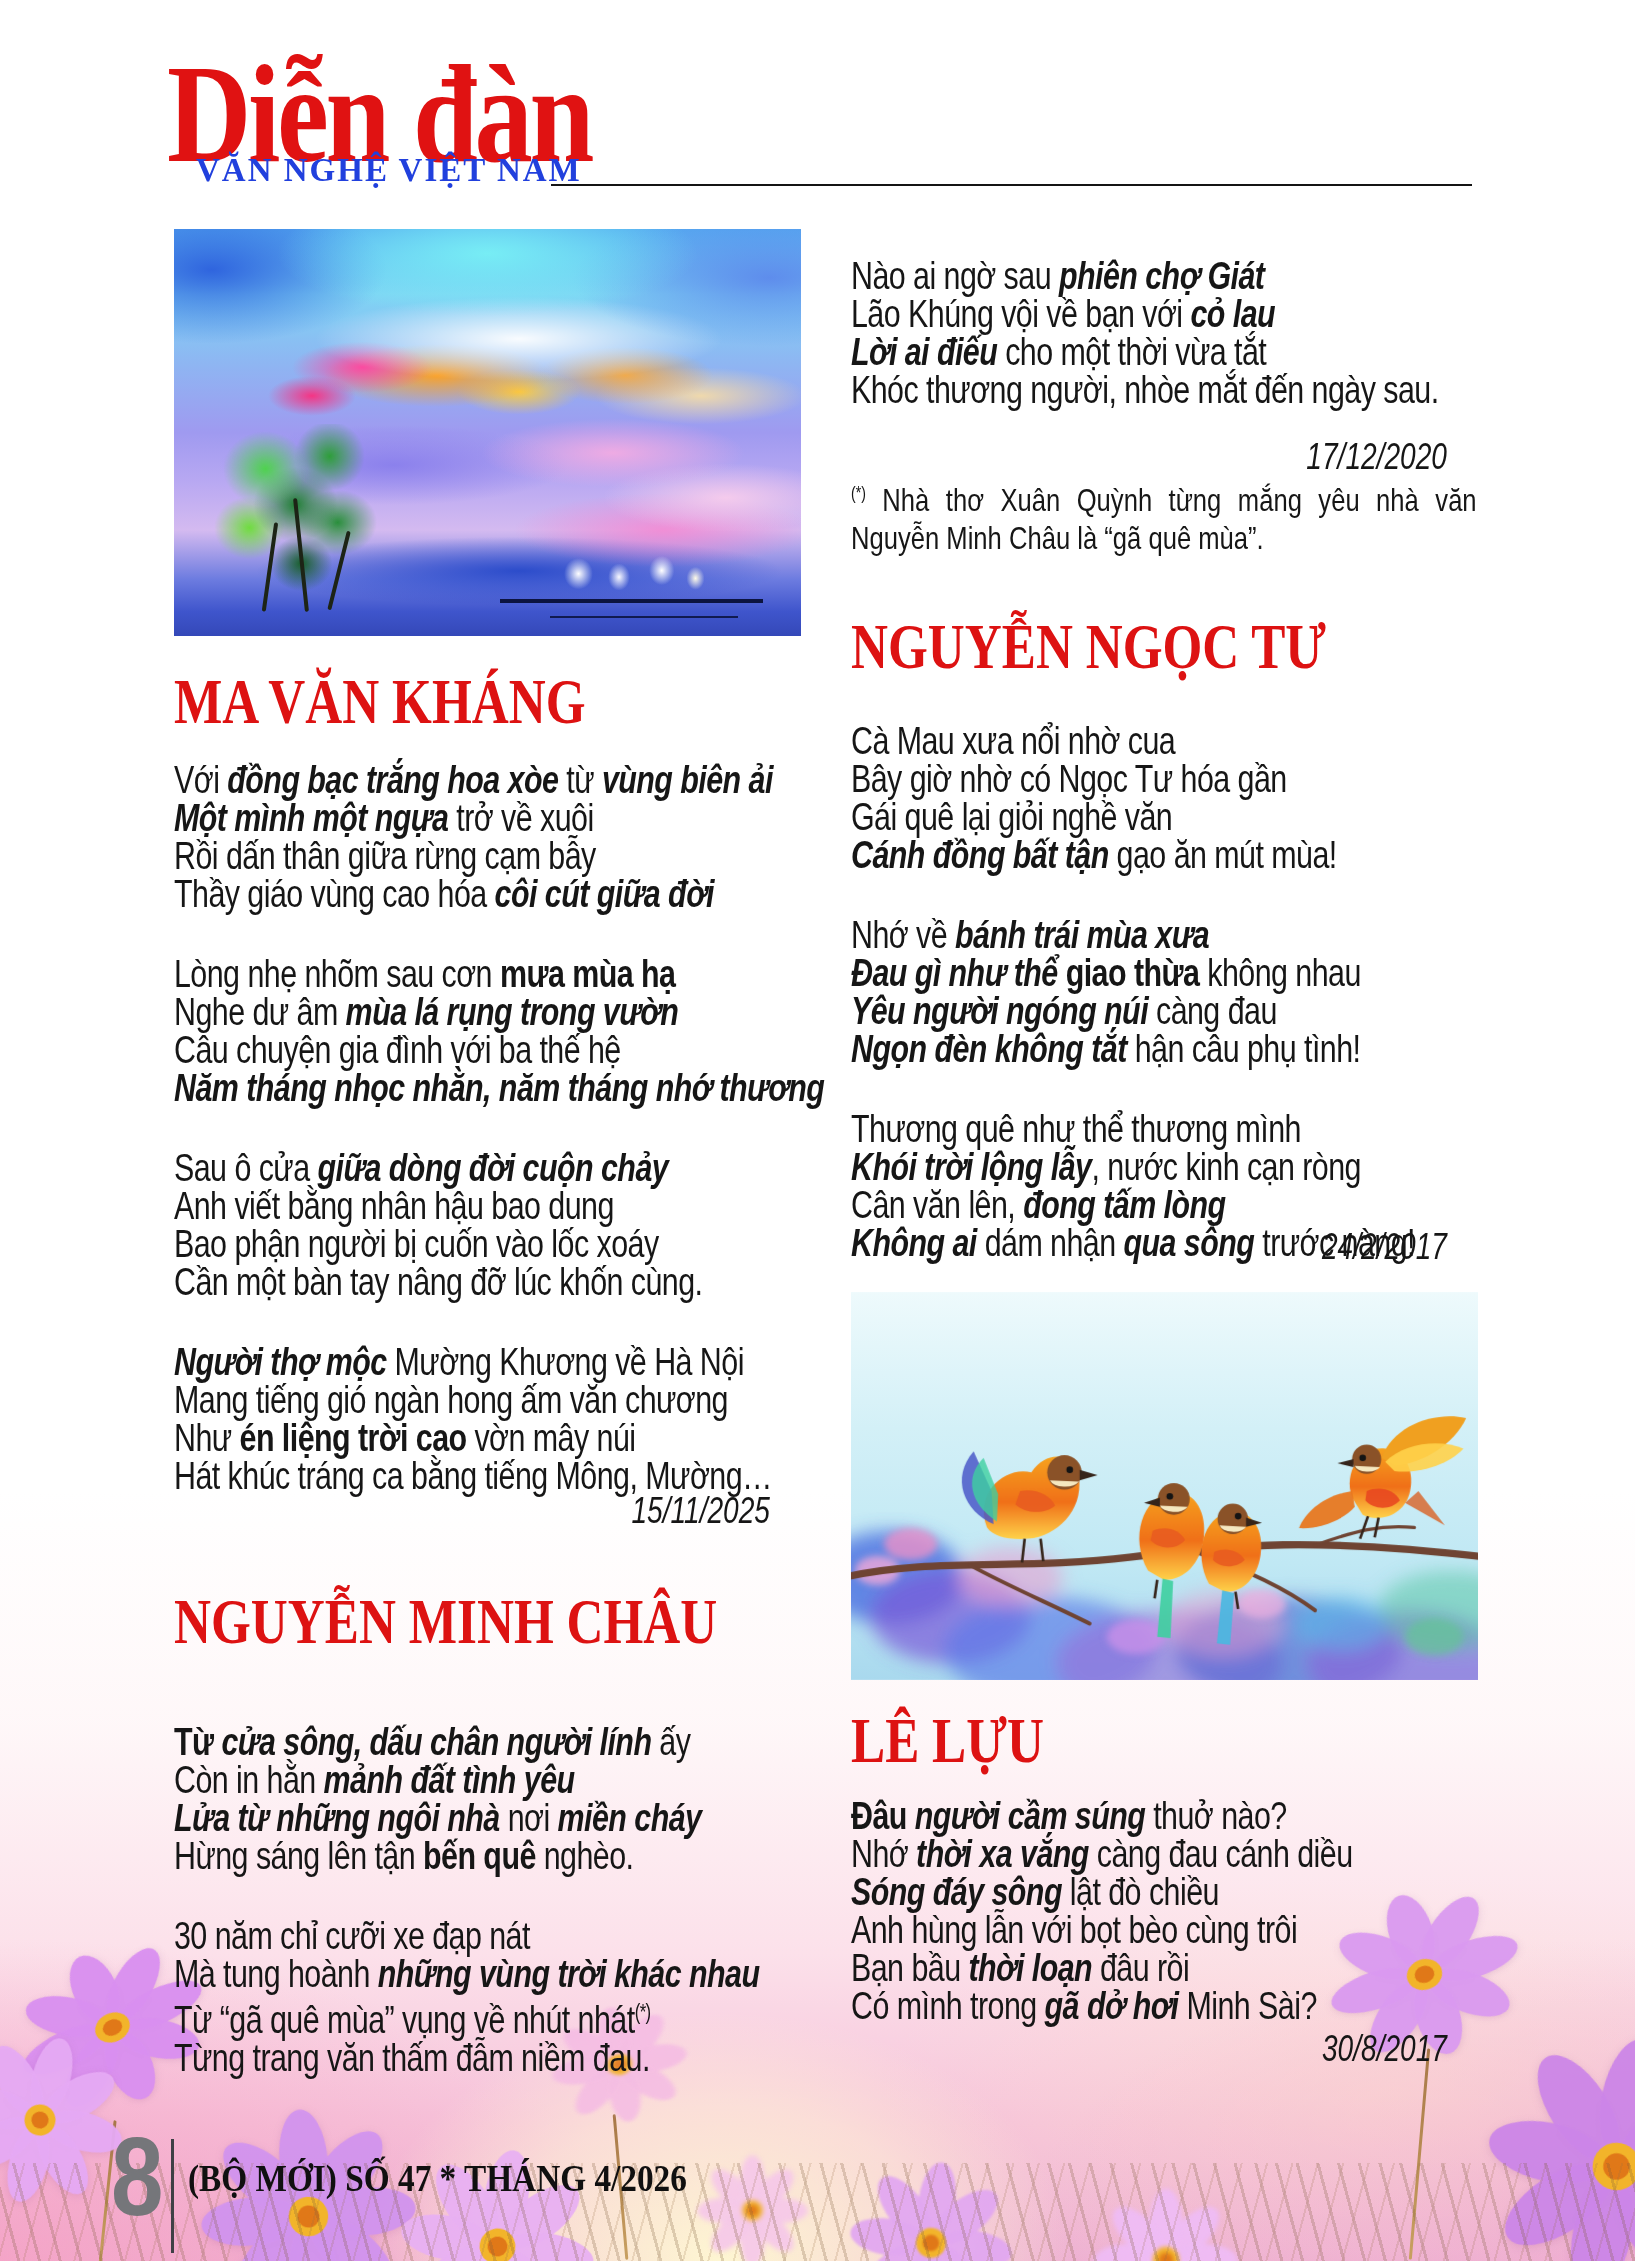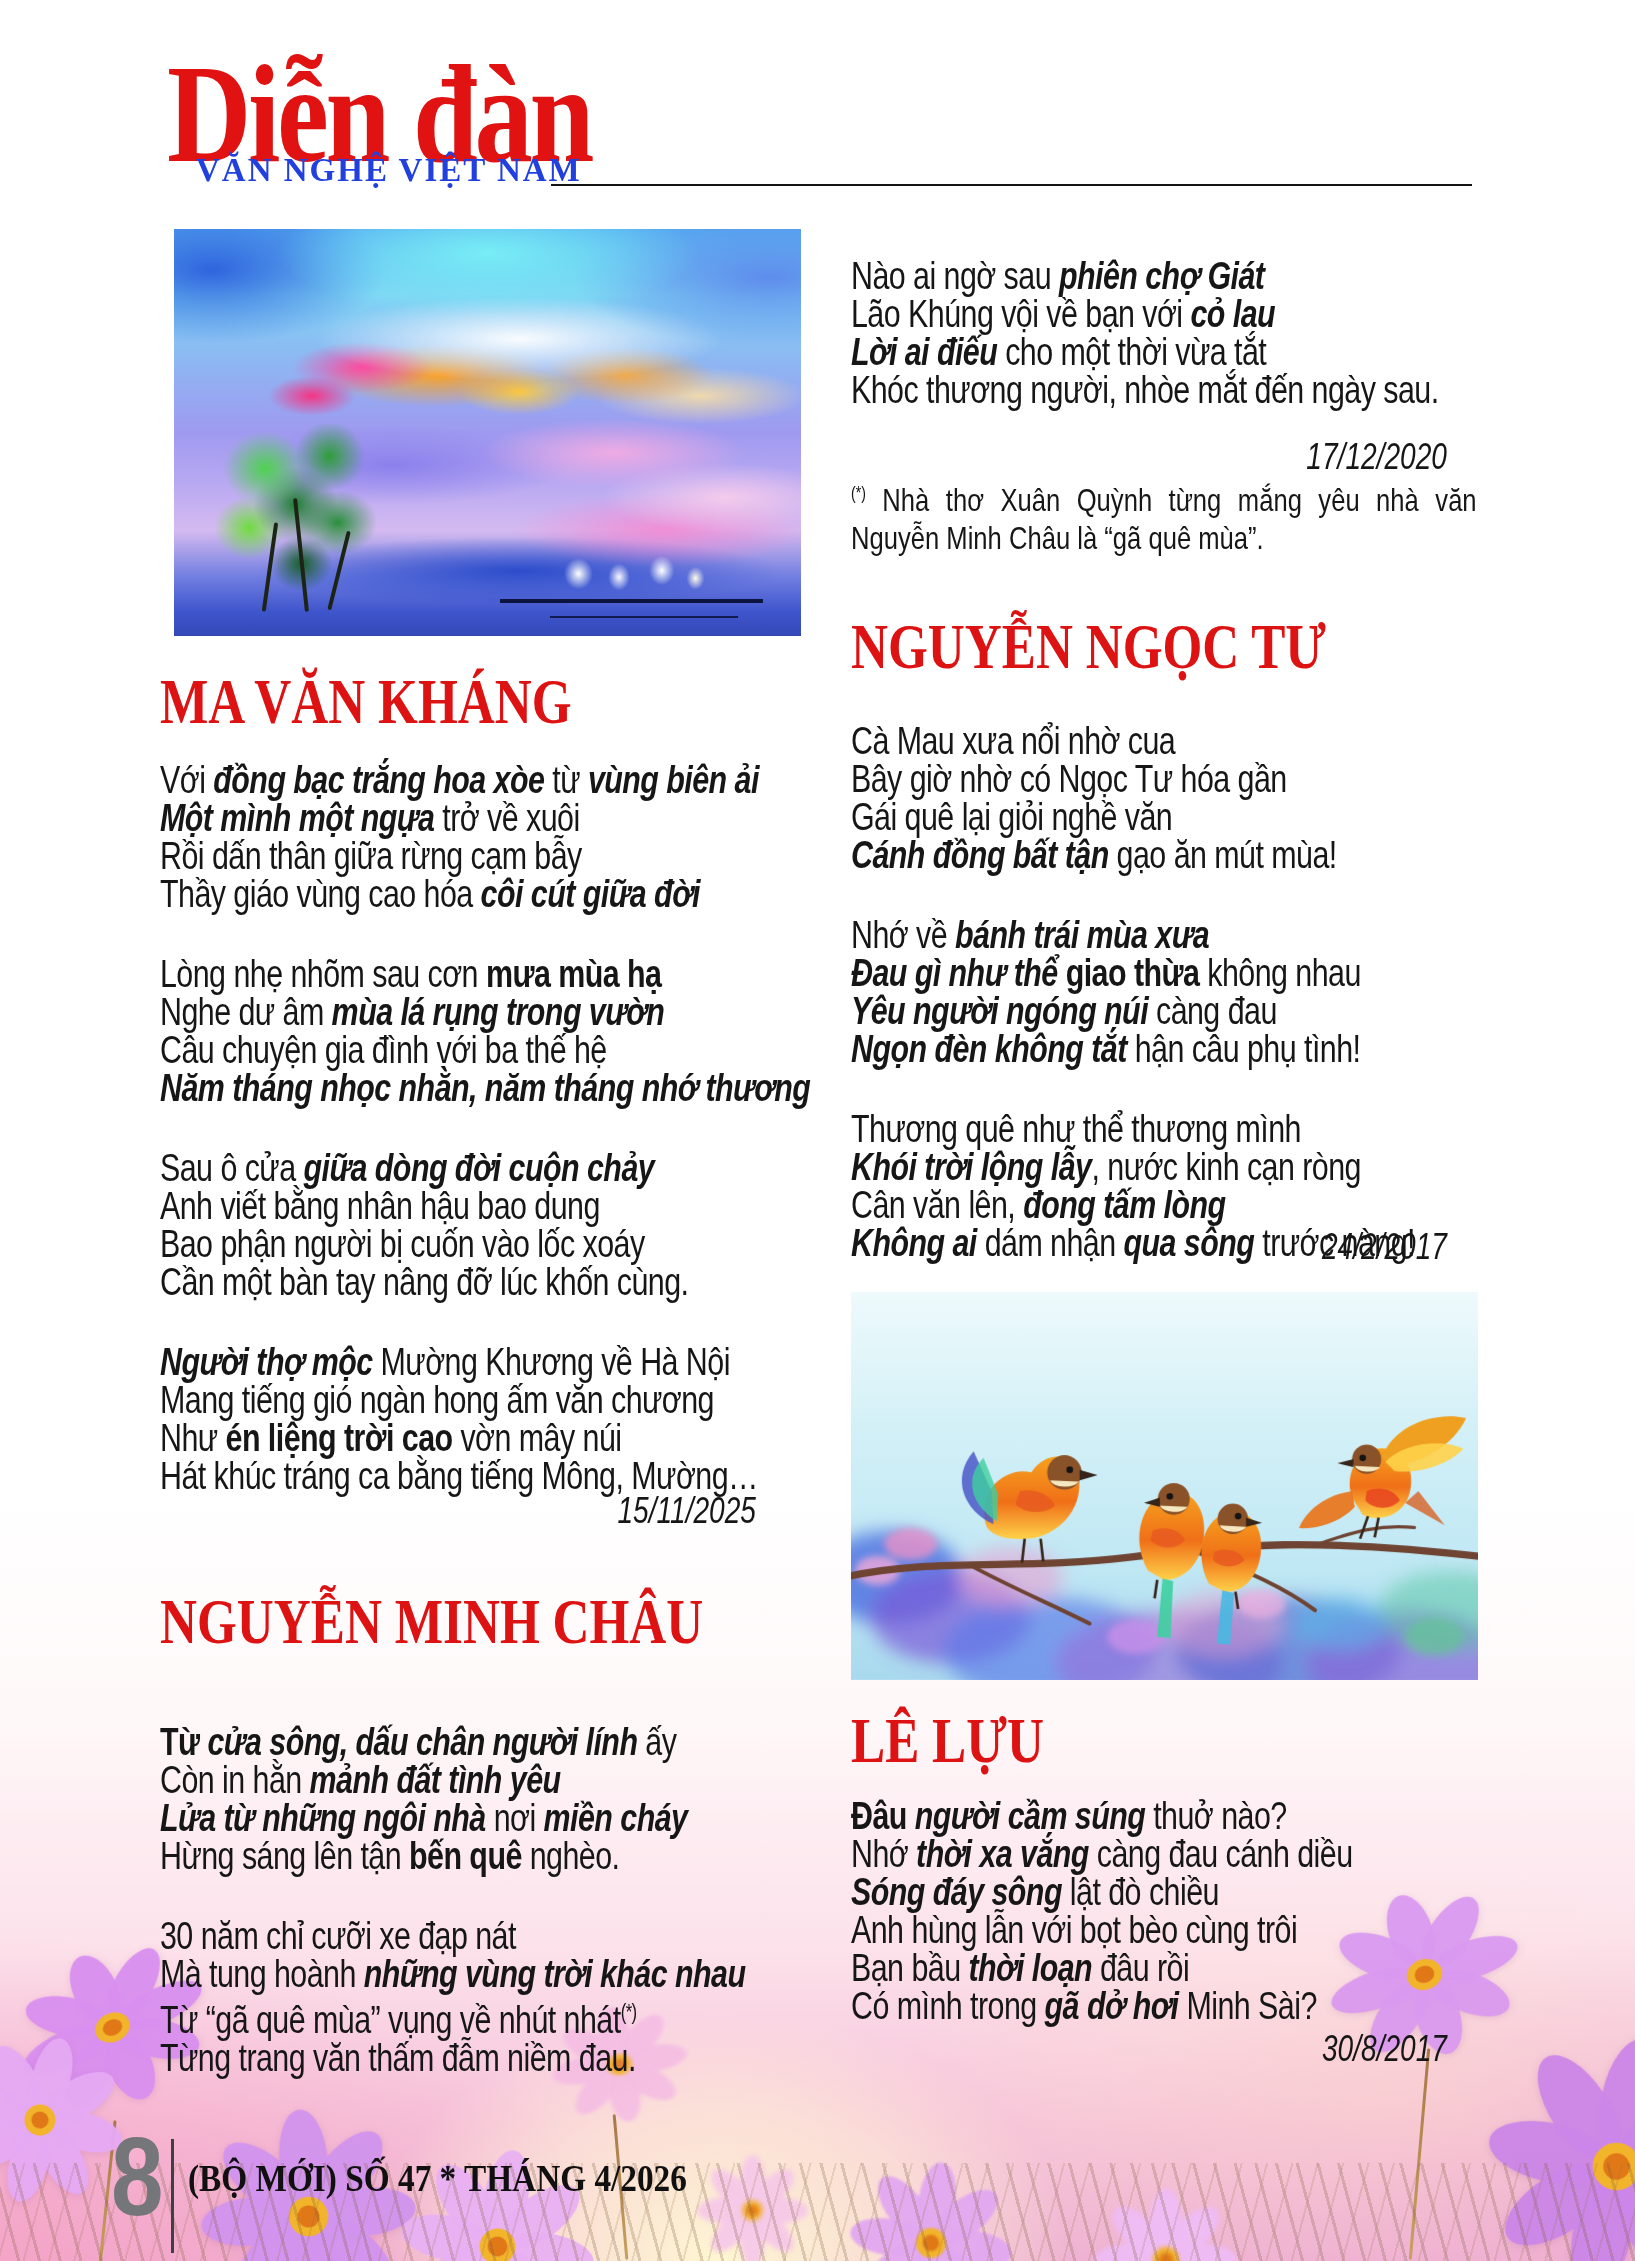--- a/index.html
+++ b/index.html
@@ -18,21 +18,21 @@
     transform:scaleX(.84);transform-origin:0 0;white-space:nowrap;
   }
   #masthead-subtitle{
     left:196px;top:152px;
     font-family:"Liberation Serif",serif;font-weight:600;
     font-size:33px;line-height:36px;letter-spacing:2px;white-space:nowrap;
   }
   #masthead-rule{left:551px;top:184px;width:921px;height:2px;background:#141414;}
 
   
-  #col-left{left:160px;top:0;width:627px;height:2261px;}
+  #col-left{left:174px;top:0;width:627px;height:2261px;}
   #col-right{left:851px;top:0;width:627px;height:2261px;}
 
   .author-heading{
     font-family:"Liberation Serif",serif;font-weight:700;
     font-size:64px;line-height:64px;color:#dd1212;
     transform:scaleX(.8);transform-origin:0 0;width:784px;white-space:nowrap;
   }
   .poem{
     font-size:39px;line-height:38px;letter-spacing:-0.7px;
     transform:scaleX(.78);transform-origin:0 0;width:804px;

